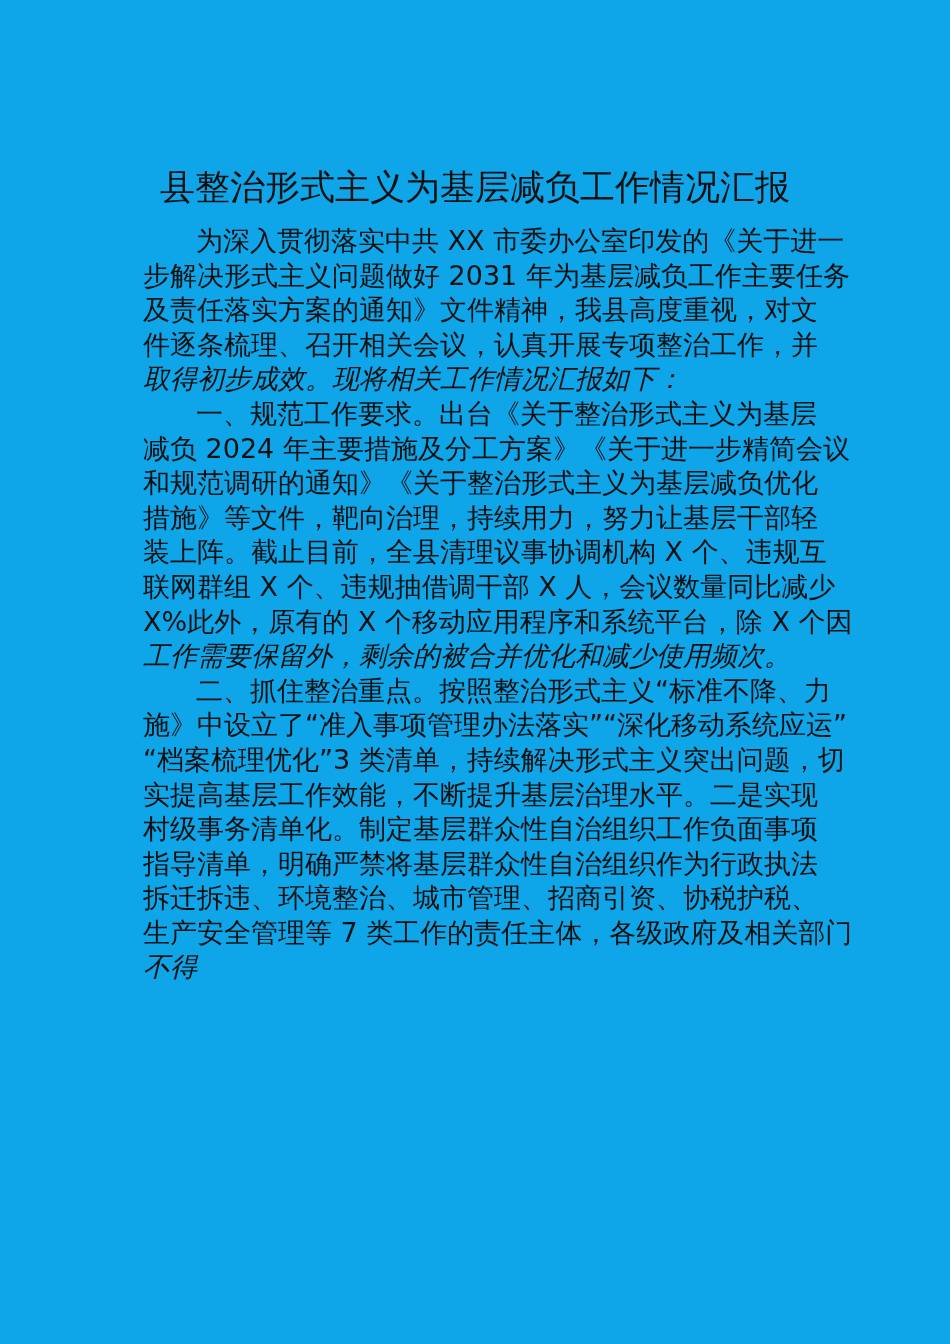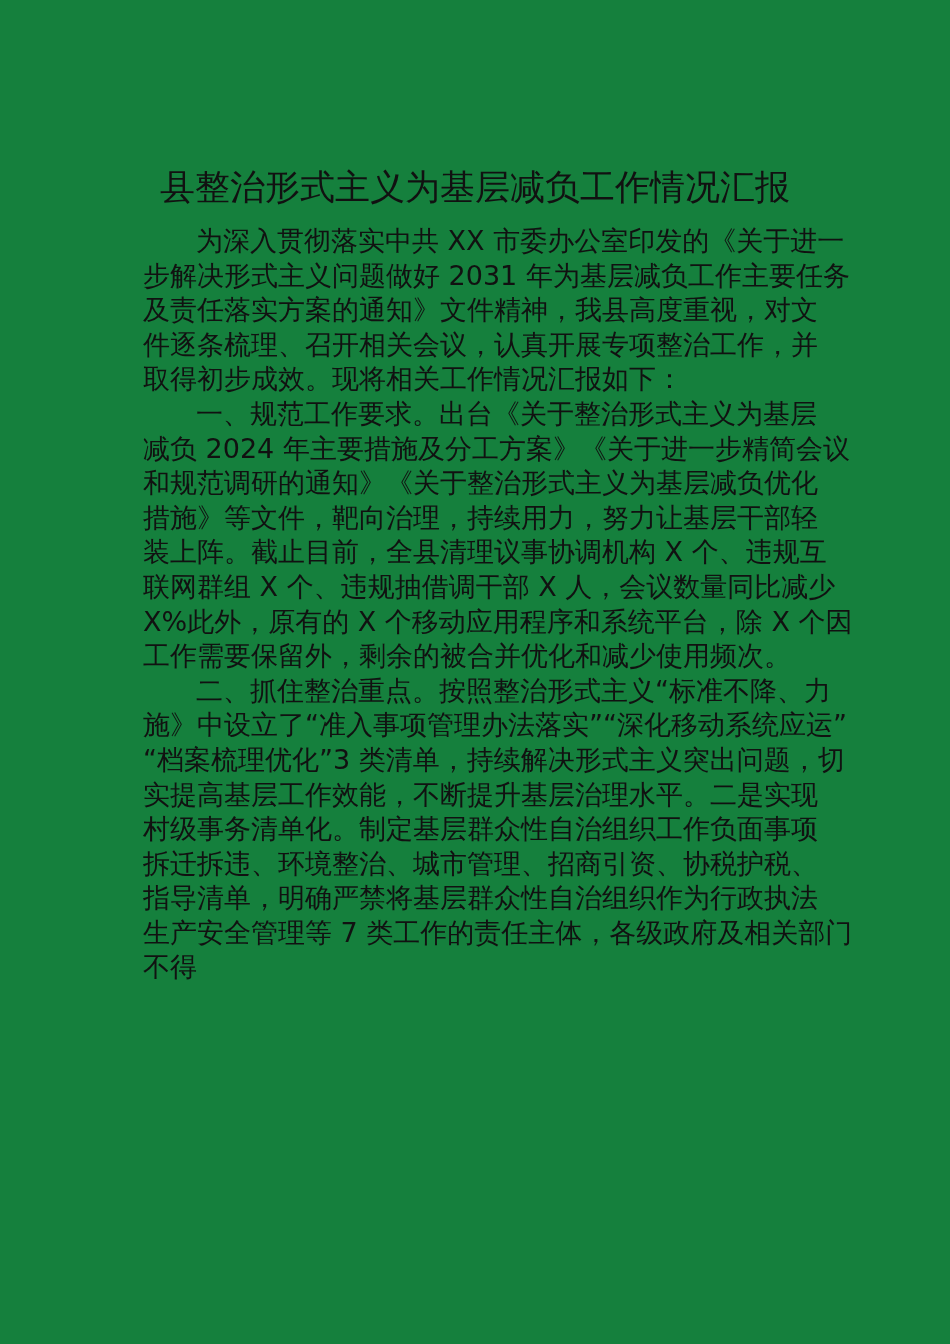--- a/index.html
+++ b/index.html
@@ -1,30 +1,30 @@
 <!DOCTYPE html>
 <html><head>
 <meta charset="utf-8">
 <style>
   html, body { margin: 0; padding: 0; background: #ffffff; }
   body { width: 950px; height: 1344px; position: relative; overflow: hidden; }
-  .page { position: absolute; left: 0; top: 0; width: 950px; height: 1344px; background: #15803d; }
+  .page { position: absolute; left: 0; top: 0; width: 950px; height: 1344px; background: #0ea5e9; }
   .title {
     position: absolute; left: 0; top: 163px; width: 950px; text-align: center;
     font-family: "DejaVu Sans", "Liberation Sans", sans-serif;
     font-size: 35px; line-height: 48px; color: #111; letter-spacing: 0px;
     white-space: nowrap;
   }
   .body {
     position: absolute; left: 143px; top: 224px; width: 664px;
     font-family: "DejaVu Sans", "Liberation Sans", sans-serif;
     font-size: 27px; line-height: 34.6px; color: #111;
   }
   .line { display: block; white-space: nowrap; height: 34.6px; text-align: justify; text-align-last: justify; }
-  .line.last { text-align-last: left; }
+  .line.last { text-align-last: left; font-style: italic; }
   .line.indent { padding-left: 53px; }
 </style>
 </head>
 <body>
 
 <div class="page">
   <div class="title">县整治形式主义为基层减负工作情况汇报</div>
 
   <div class="body">
     <div>
@@ -43,19 +43,19 @@
       <span class="line">联网群组 X 个、违规抽借调干部 X 人，会议数量同比减少</span>
       <span class="line">X%此外，原有的 X 个移动应用程序和系统平台，除 X 个因</span>
       <span class="line last">工作需要保留外，剩余的被合并优化和减少使用频次。</span>
     </div>
     <div>
       <span class="line indent">二、抓住整治重点。按照整治形式主义“标准不降、力</span>
       <span class="line">施》中设立了“准入事项管理办法落实”“深化移动系统应运”</span>
       <span class="line">“档案梳理优化”3 类清单，持续解决形式主义突出问题，切</span>
       <span class="line">实提高基层工作效能，不断提升基层治理水平。二是实现</span>
       <span class="line">村级事务清单化。制定基层群众性自治组织工作负面事项</span>
+      <span class="line">指导清单，明确严禁将基层群众性自治组织作为行政执法</span>
       <span class="line">拆迁拆违、环境整治、城市管理、招商引资、协税护税、</span>
-      <span class="line">指导清单，明确严禁将基层群众性自治组织作为行政执法</span>
       <span class="line">生产安全管理等 7 类工作的责任主体，各级政府及相关部门</span>
       <span class="line last">不得</span>
     </div>
   </div>
 </div>
 
 </body></html>

